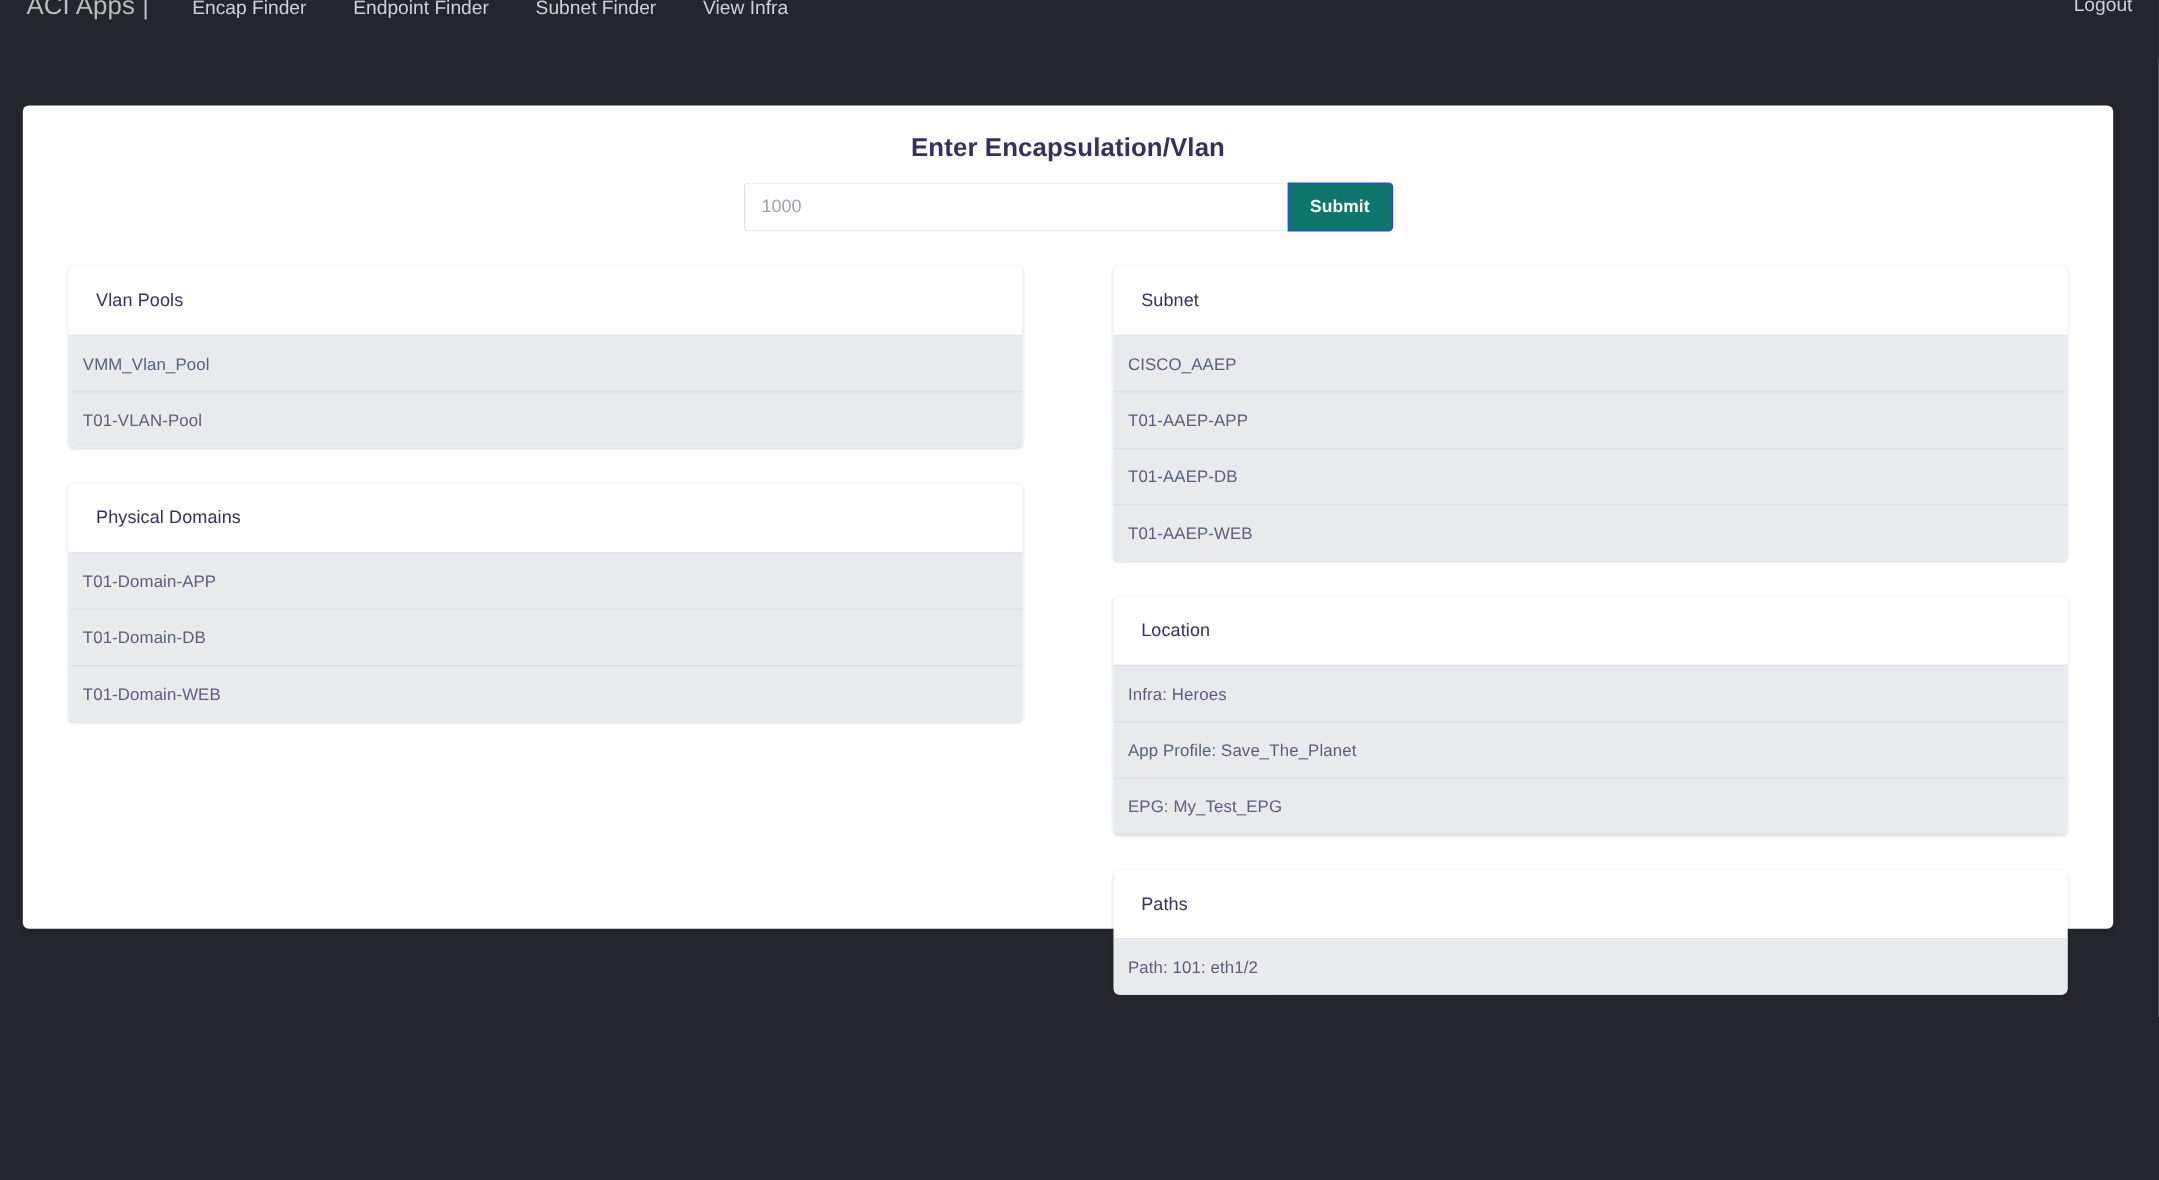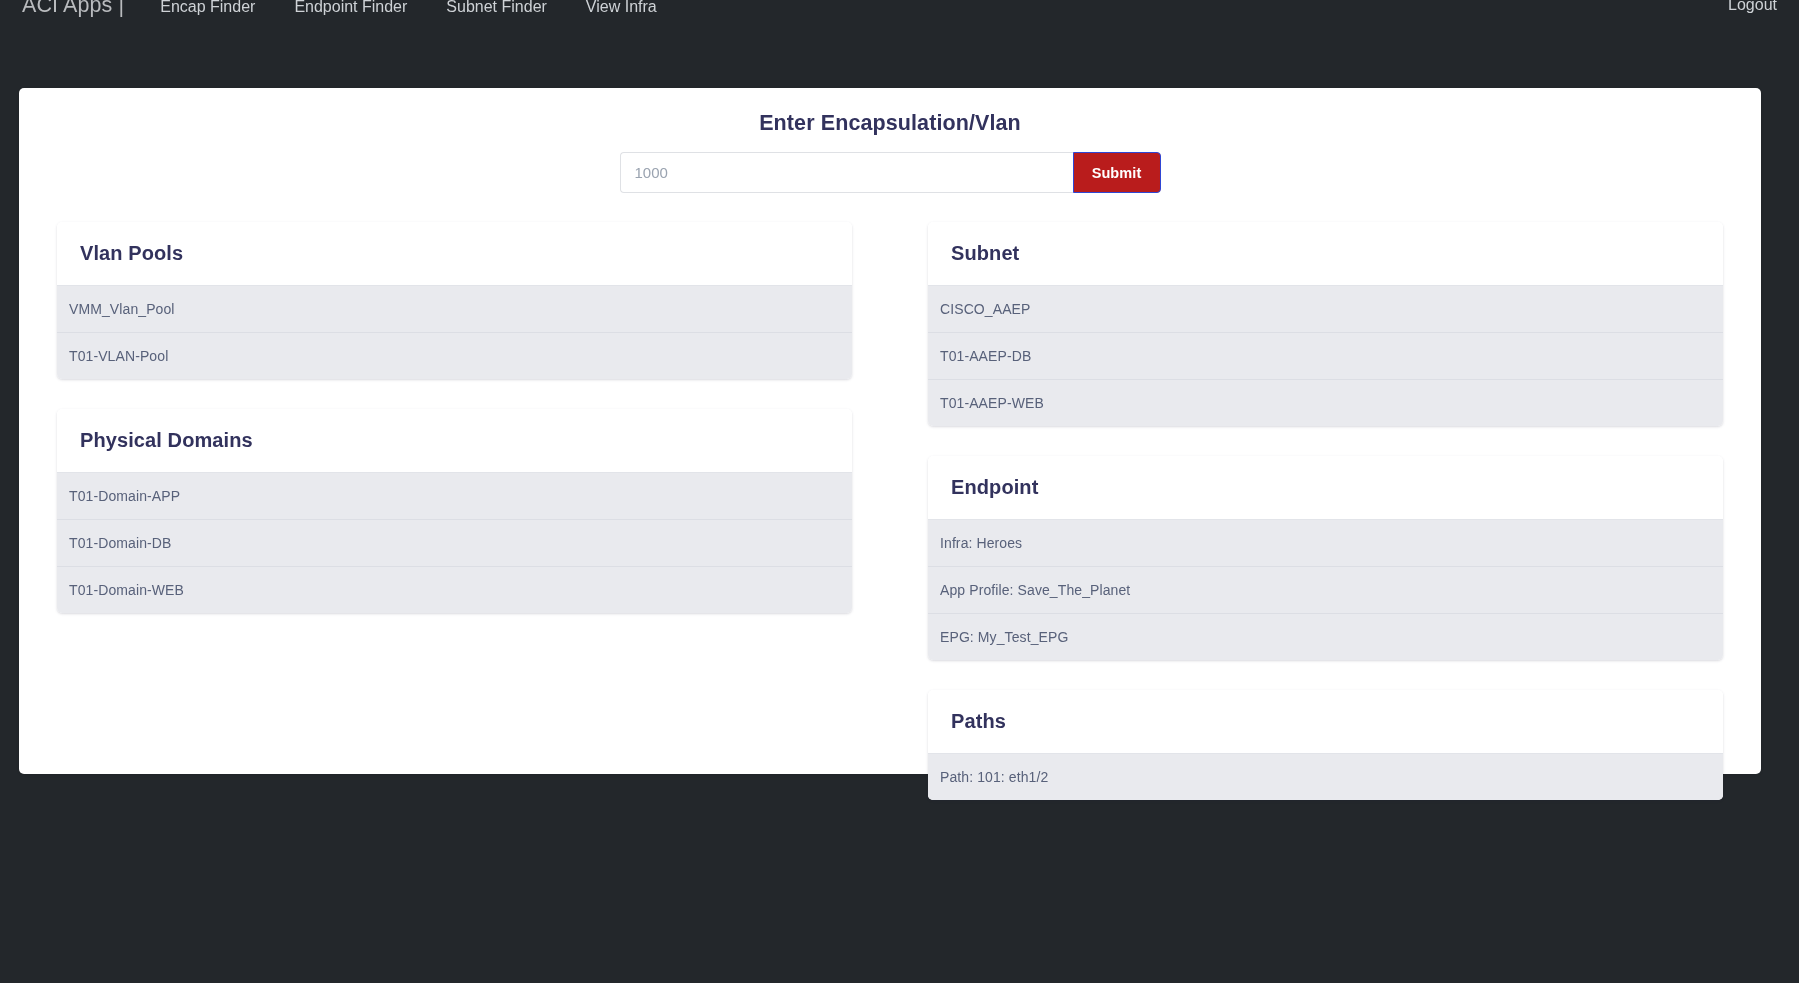--- a/index.html
+++ b/index.html
@@ -108,21 +108,21 @@
     font-size: 15px;
     font-family: "Liberation Sans", sans-serif;
     color: #6d28d9;
     outline: none;
     background: #fff;
   }
   .encap-input::placeholder { color: #9aa3b0; }
   .submit-btn {
     width: 88px;
     height: 41px;
-    background: #b91c1c;
+    background: #0f766e;
     border: 1px solid #2f46d4;
     border-radius: 0 4px 4px 0;
     color: #ffffff;
     font-size: 14.5px;
     font-weight: bold;
     font-family: "Liberation Sans", sans-serif;
     cursor: pointer;
     letter-spacing: 0.1px;
   }
 
@@ -145,22 +145,22 @@
   .card {
     background: #ffffff;
     border-radius: 5px;
     box-shadow: 0 1px 3px rgba(50,50,93,0.12), 0 1px 2px rgba(0,0,0,0.05);
     margin-bottom: 30px;
     overflow: hidden;
   }
   .card-header {
     background: #ffffff;
     padding: 20px 23px;
-    font-size: 20px;
-    font-weight: bold;
+    font-size: 15px;
+    font-weight: normal;
     color: #32325d;
     letter-spacing: 0.1px;
   }
   .list-group { }
   .list-item {
     background: #e9eaee;
     padding: 15px 12px;
     font-size: 14px;
     color: #58617a;
     border-top: 1px solid #dcdee4;
@@ -220,27 +220,28 @@
       </div>
 
     </div>
 
     <div class="col col-right">
 
       <div class="card">
         <div class="card-header">Subnet</div>
         <div class="list-group">
           <div class="list-item">CISCO_AAEP</div>
+          <div class="list-item">T01-AAEP-APP</div>
           <div class="list-item">T01-AAEP-DB</div>
           <div class="list-item">T01-AAEP-WEB</div>
         </div>
       </div>
 
       <div class="card">
-        <div class="card-header">Endpoint</div>
+        <div class="card-header">Location</div>
         <div class="list-group">
           <div class="list-item">Infra: Heroes</div>
           <div class="list-item">App Profile: Save_The_Planet</div>
           <div class="list-item">EPG: My_Test_EPG</div>
         </div>
       </div>
 
       <div class="card">
         <div class="card-header">Paths</div>
         <div class="list-group">

